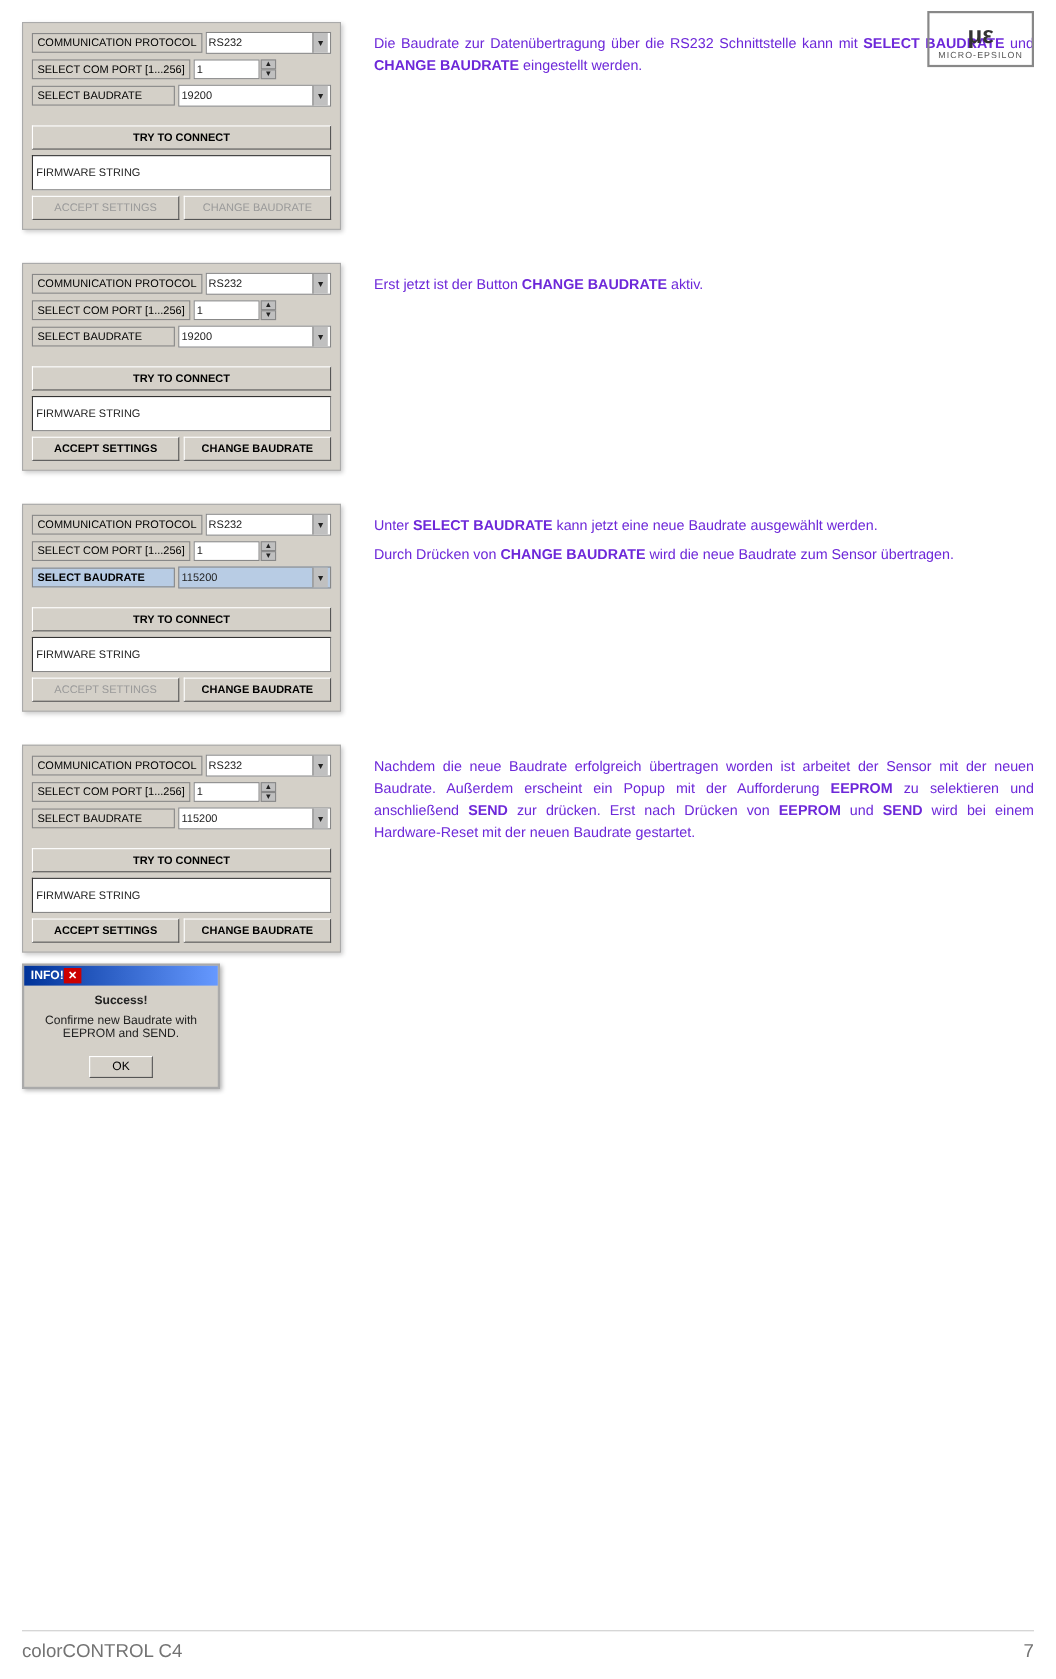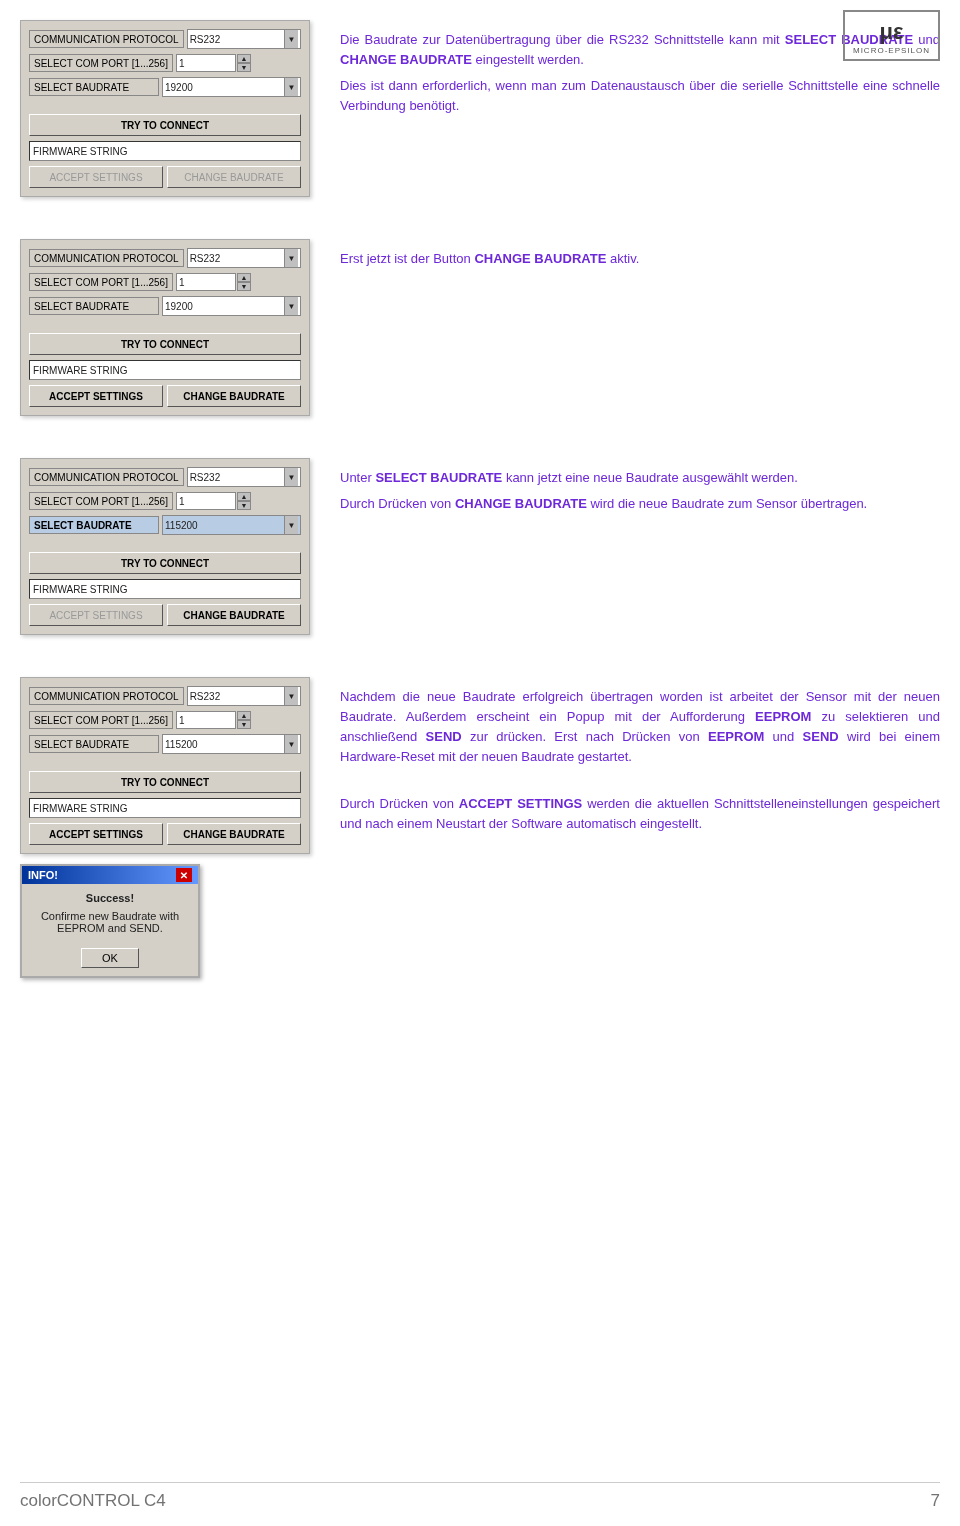--- a/index.html
+++ b/index.html
@@ -39,21 +39,21 @@
       letter-spacing: 1px;
       color: #555;
       margin-top: 2px;
     }
 
     
     .page-content {
       padding: 20px 20px 40px 20px;
       display: flex;
       flex-direction: column;
-      gap: 12px;
+      gap: 0;
     }
 
     
     .section-row {
       display: flex;
       flex-direction: row;
       margin-bottom: 30px;
       align-items: flex-start;
     }
 
@@ -198,21 +198,21 @@
       margin-top: 5px;
     }
 
     .panel-button-half {
       flex: 1;
     }
 
     .panel-textfield {
       background: #fff;
       border: 1px inset #888;
-      height: 20px;
+      height: 32px;
       width: 100%;
       font-size: 10px;
       padding: 0 3px;
       display: flex;
       align-items: center;
       margin-bottom: 5px;
     }
 
     
     .btn-inactive {
@@ -242,21 +242,21 @@
       box-shadow: 2px 2px 4px rgba(0,0,0,0.3);
     }
     .popup-titlebar {
       background: linear-gradient(to right, #003399, #6699ff);
       color: #fff;
       font-size: 11px;
       font-weight: bold;
       padding: 2px 6px;
       display: flex;
       align-items: center;
-      justify-content: space-between;
+      justify-content: flex-start;
     }
     .popup-close {
       background: #cc0000;
       color: #fff;
       border: none;
       width: 16px;
       height: 14px;
       font-size: 10px;
       display: flex;
       align-items: center;
@@ -336,23 +336,20 @@
         <div class="panel-button-row">
           <div class="panel-button panel-button-half btn-inactive">ACCEPT SETTINGS</div>
           <div class="panel-button panel-button-half btn-inactive">CHANGE BAUDRATE</div>
         </div>
       </div>
     </div>
     <div class="text-area">
       <p>
         Die Baudrate zur Datenübertragung über die RS232 Schnittstelle kann mit <strong>SELECT BAUDRATE</strong> und <strong>CHANGE BAUDRATE</strong> eingestellt werden.
       </p>
-      <p>
-        Dies ist dann erforderlich, wenn man zum Datenaustausch über die serielle Schnittstelle eine schnelle Verbindung benötigt.
-      </p>
     </div>
   </div>
 
   <div class="section-row">
     <div class="panel-area">
       <div class="ui-panel">
 
         <div class="panel-row">
           <div class="panel-label">COMMUNICATION PROTOCOL</div>
           <div class="panel-dropdown">
@@ -513,23 +510,20 @@
           </div>
         </div>
       </div>
     </div>
 
     <div class="text-area">
       <p>
         Nachdem die neue Baudrate erfolgreich übertragen worden ist arbeitet der Sensor mit der neuen Baudrate. Außerdem erscheint ein Popup mit der Aufforderung <strong>EEPROM</strong> zu selektieren und anschließend <strong>SEND</strong> zur drücken. Erst nach Drücken von <strong>EEPROM</strong> und <strong>SEND</strong> wird bei einem Hardware-Reset mit der neuen Baudrate gestartet.
       </p>
       <br>
-      <p>
-        Durch Drücken von <strong>ACCEPT SETTINGS</strong> werden die aktuellen Schnittstelleneinstellungen gespeichert und nach einem Neustart der Software automatisch eingestellt.
-      </p>
     </div>
   </div>
 
 </div>
 
 <div class="page-footer">
   <span>colorCONTROL C4</span>
   <span>7</span>
 </div>
 

